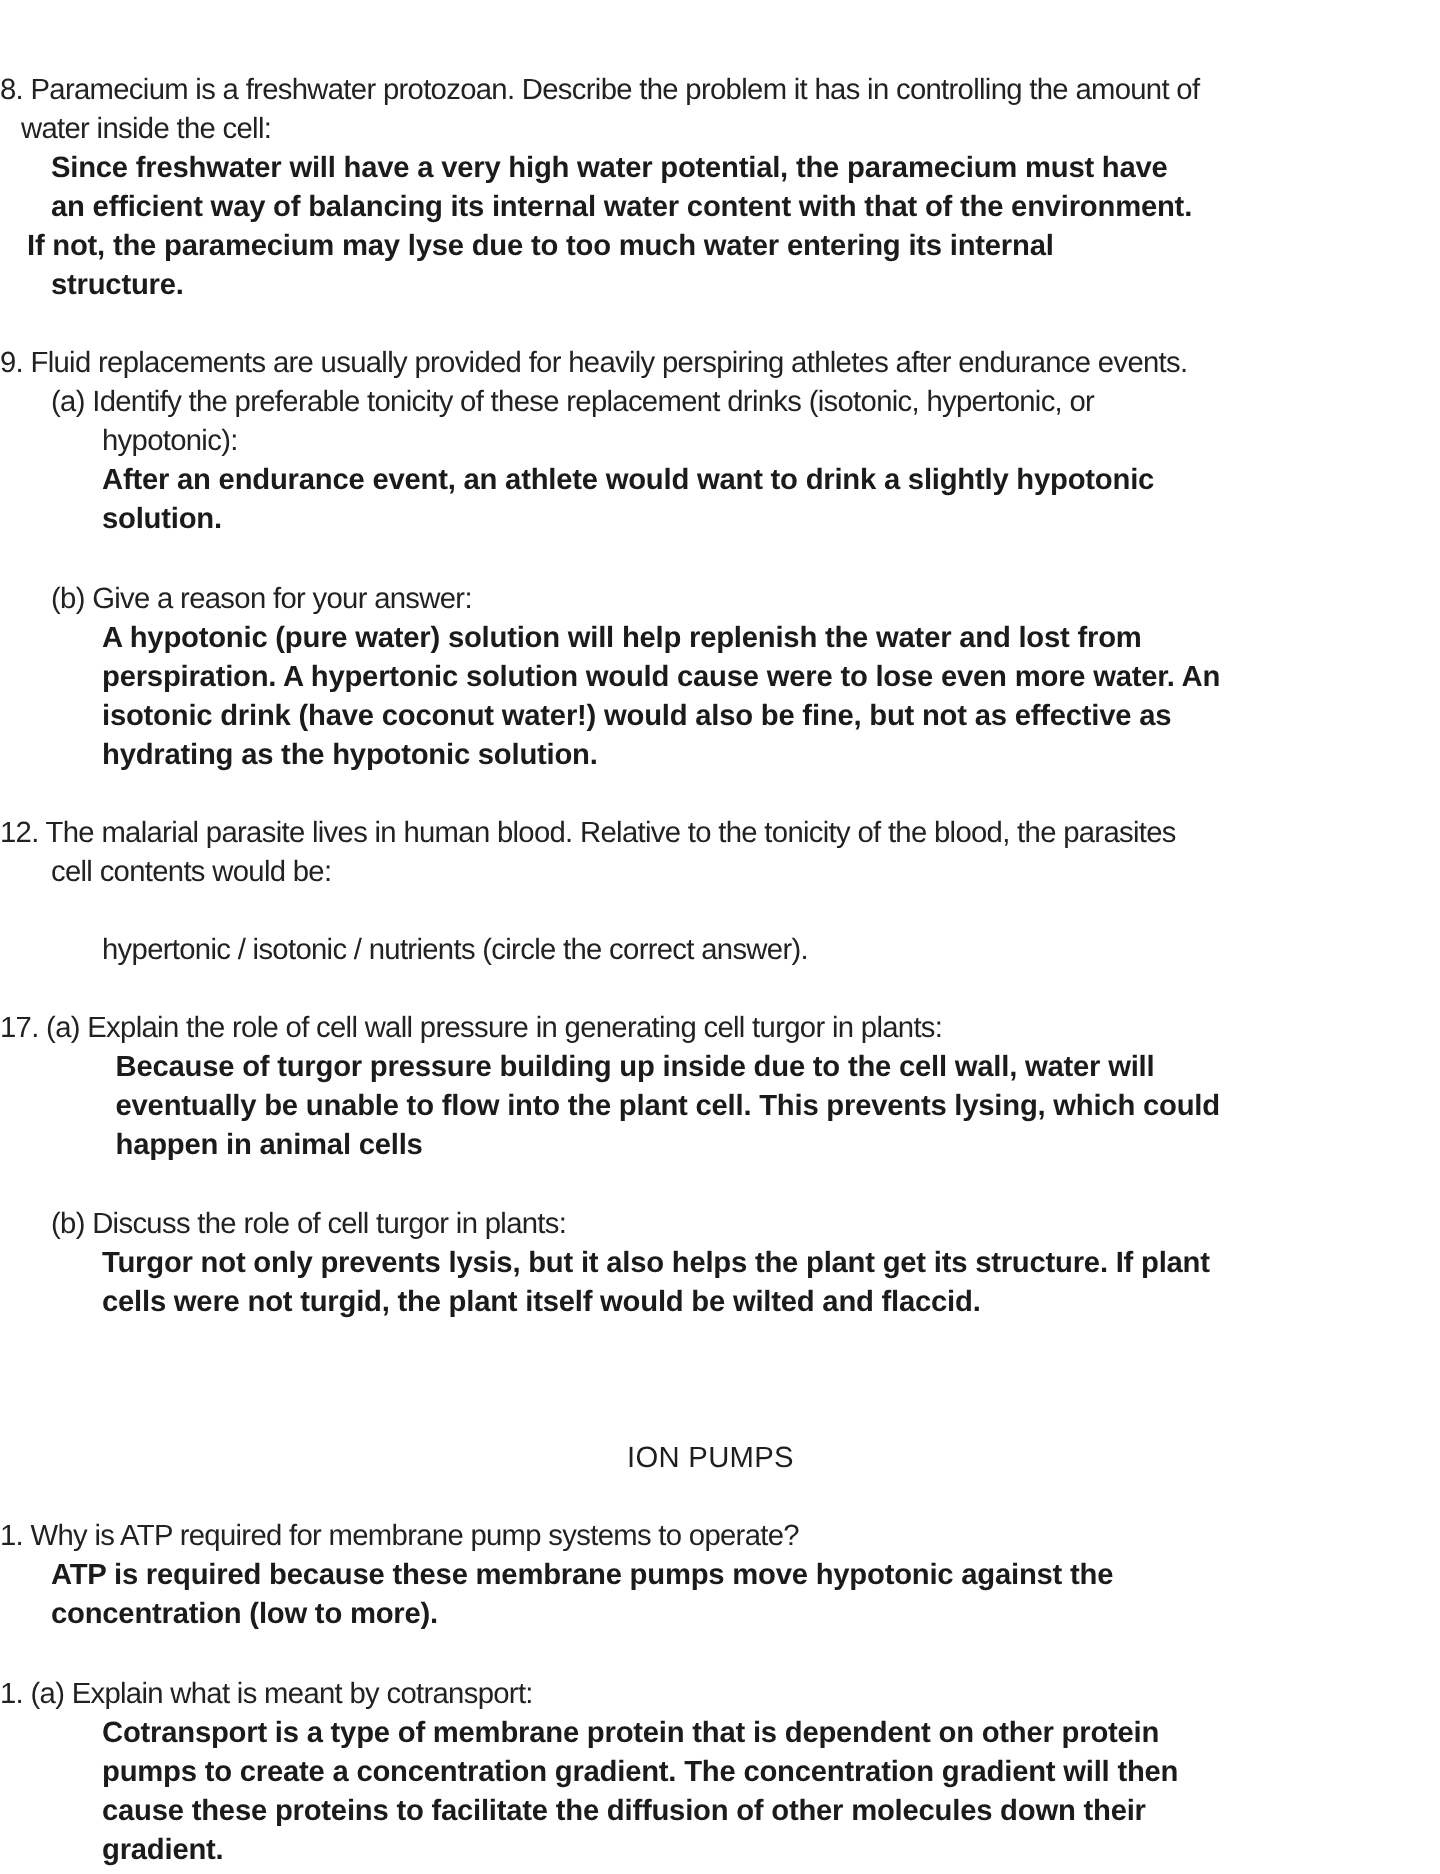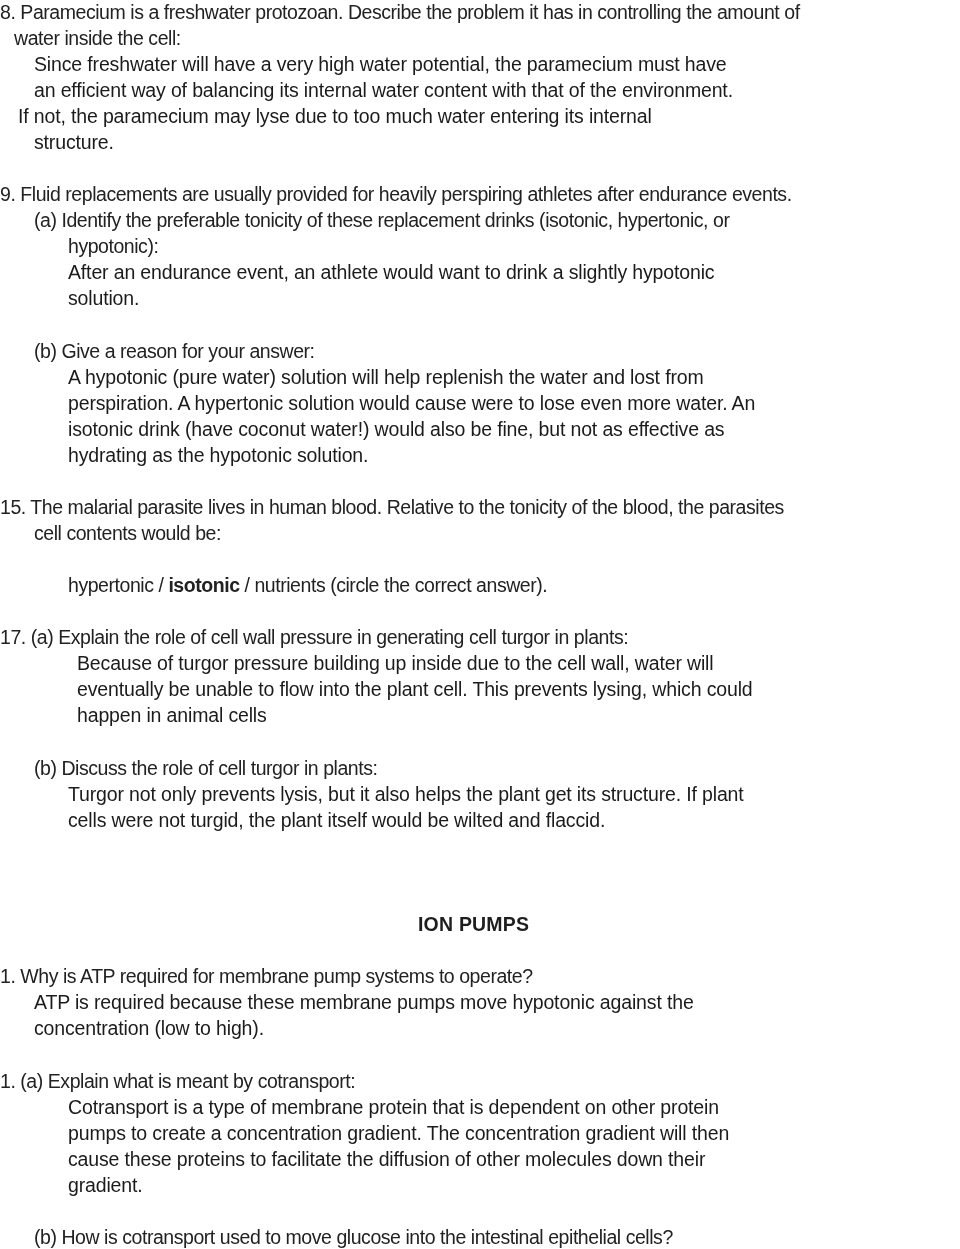--- a/index.html
+++ b/index.html
@@ -1,25 +1,25 @@
 <!DOCTYPE html>
 <html><head>
   <meta charset="utf-8">
   <style>
     html, body { margin: 0; padding: 0; background: #ffffff; }
     body {
       width: 960px; height: 1249px; overflow: hidden; position: relative;
       color: #1e1e1e;
       font-family: "Liberation Sans", sans-serif;
     }
-    .line { position: absolute; white-space: nowrap; font-size: 19.5px; line-height: 26px; letter-spacing: -0.45px; }
+    .line { position: absolute; white-space: nowrap; font-size: 19.5px; line-height: 26px; letter-spacing: -0.45px; margin-top: 48px; }
     .q { font-weight: normal; color: #222; }
-    .a { font-weight: normal; color: #1b1b1b; letter-spacing: -0.15px; font-size: 19.5px; }
-    .heading { font-weight: bold; letter-spacing: 0.2px; }
-    b.opt { font-weight: bold; }
+    .a { font-weight: bold; color: #1b1b1b; letter-spacing: -0.15px; font-size: 19.5px; }
+    .heading { font-weight: normal; letter-spacing: 0.2px; }
+    b.opt { font-weight: normal; }
   </style>
 </head>
 <body>
 
 <div>
 
   <div class="line q" style="left:0;top:-1px">8. Paramecium is a freshwater protozoan. Describe the problem it has in controlling the amount of</div>
   <div class="line q" style="left:14px;top:25px">water inside the cell:</div>
   <div class="line a" style="left:34px;top:51px">Since freshwater will have a very high water potential, the paramecium must have</div>
   <div class="line a" style="left:34px;top:77px">an efficient way of balancing its internal water content with that of the environment.</div>
@@ -30,37 +30,37 @@
   <div class="line q" style="left:34px;top:207px">(a) Identify the preferable tonicity of these replacement drinks (isotonic, hypertonic, or</div>
   <div class="line q" style="left:68px;top:233px">hypotonic):</div>
   <div class="line a" style="left:68px;top:259px">After an endurance event, an athlete would want to drink a slightly hypotonic</div>
   <div class="line a" style="left:68px;top:285px">solution.</div>
   <div class="line q" style="left:34px;top:338px">(b) Give a reason for your answer:</div>
   <div class="line a" style="left:68px;top:364px">A hypotonic (pure water) solution will help replenish the water and lost from</div>
   <div class="line a" style="left:68px;top:390px">perspiration. A hypertonic solution would cause were to lose even more water. An</div>
   <div class="line a" style="left:68px;top:416px">isotonic drink (have coconut water!) would also be fine, but not as effective as</div>
   <div class="line a" style="left:68px;top:442px">hydrating as the hypotonic solution.</div>
 
-  <div class="line q" style="left:0;top:494px">15. The malarial parasite lives in human blood. Relative to the tonicity of the blood, the parasites</div>
+  <div class="line q" style="left:0;top:494px">12. The malarial parasite lives in human blood. Relative to the tonicity of the blood, the parasites</div>
   <div class="line q" style="left:34px;top:520px">cell contents would be:</div>
   <div class="line q" style="left:68px;top:572px"><span>hypertonic / </span><b class="opt">isotonic</b><span> / nutrients (circle the correct answer).</span></div>
 
   <div class="line q" style="left:0;top:624px">17. (a) Explain the role of cell wall pressure in generating cell turgor in plants:</div>
   <div class="line a" style="left:77px;top:650px">Because of turgor pressure building up inside due to the cell wall, water will</div>
   <div class="line a" style="left:77px;top:676px">eventually be unable to flow into the plant cell. This prevents lysing, which could</div>
   <div class="line a" style="left:77px;top:702px">happen in animal cells</div>
   <div class="line q" style="left:34px;top:755px">(b) Discuss the role of cell turgor in plants:</div>
   <div class="line a" style="left:68px;top:781px">Turgor not only prevents lysis, but it also helps the plant get its structure. If plant</div>
   <div class="line a" style="left:68px;top:807px">cells were not turgid, the plant itself would be wilted and flaccid.</div>
 
   <div class="line heading" style="left:418px;top:911px">ION PUMPS</div>
 
   <div class="line q" style="left:0;top:963px">1. Why is ATP required for membrane pump systems to operate?</div>
   <div class="line a" style="left:34px;top:989px">ATP is required because these membrane pumps move hypotonic against the</div>
-  <div class="line a" style="left:34px;top:1015px">concentration (low to high).</div>
+  <div class="line a" style="left:34px;top:1015px">concentration (low to more).</div>
 
   <div class="line q" style="left:0;top:1068px">1.  (a) Explain what is meant by cotransport:</div>
   <div class="line a" style="left:68px;top:1094px">Cotransport is a type of membrane protein that is dependent on other protein</div>
   <div class="line a" style="left:68px;top:1120px">pumps to create a concentration gradient. The concentration gradient will then</div>
   <div class="line a" style="left:68px;top:1146px">cause these proteins to facilitate the diffusion of other molecules down their</div>
   <div class="line a" style="left:68px;top:1172px">gradient.</div>
   <div class="line q" style="left:34px;top:1224px">(b) How is cotransport used to move glucose into the intestinal epithelial cells?</div>
 </div>
 
 </body></html>

